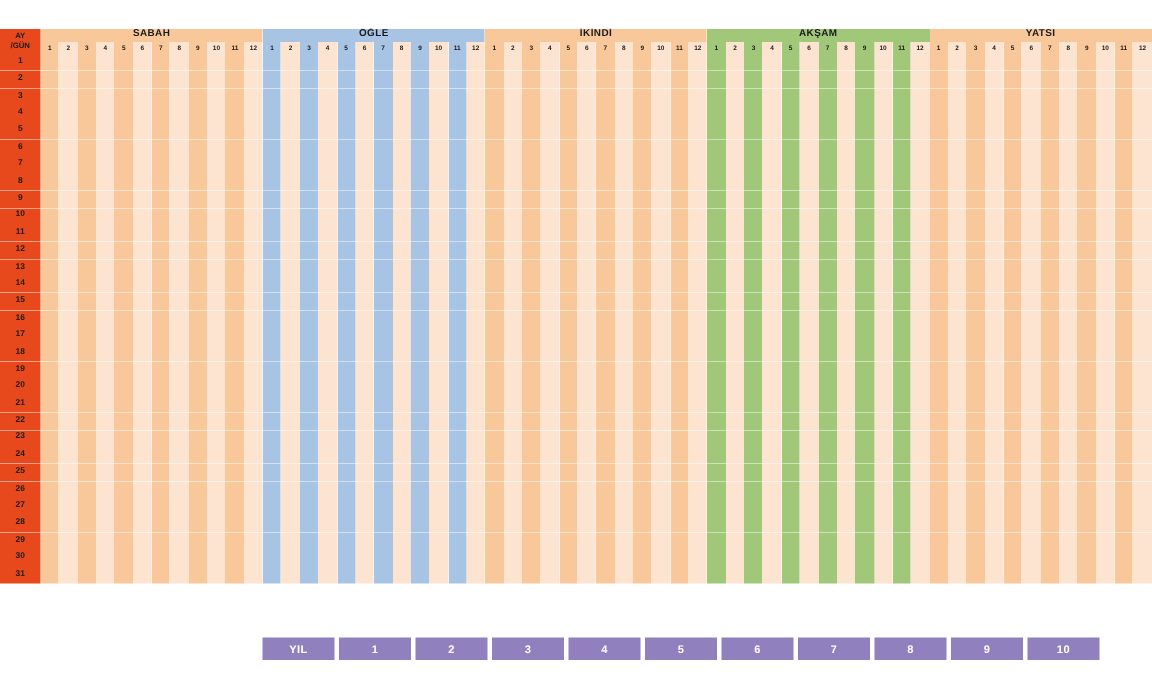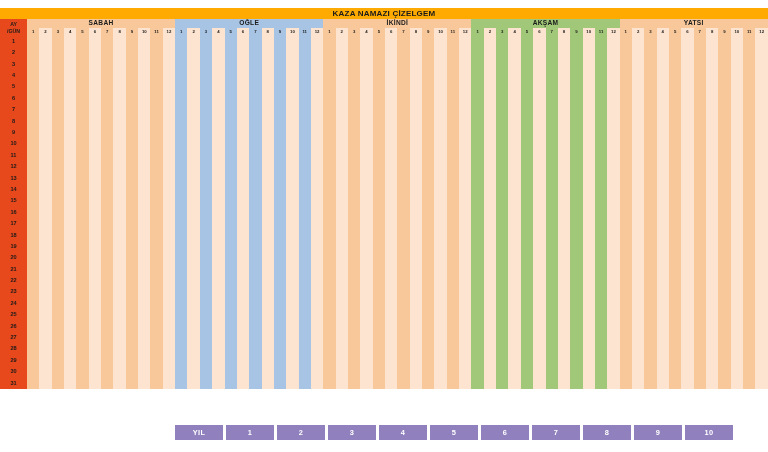--- a/index.html
+++ b/index.html
@@ -130,21 +130,20 @@
     justify-content: center;
     line-height: 1;
     letter-spacing: 0.3px;
   }
 </style>
 </head>
 <body>
 
 <div id="sheet">
 
-  <div id="title-bar">KAZA NAMAZI ÇİZELGEM</div>
 
   <table id="grid">
     <colgroup id="grid-colgroup">
         <col style="width: 27px;">
         <col style="width: 12.35px;">
         <col style="width: 12.35px;">
         <col style="width: 12.35px;">
         <col style="width: 12.35px;">
         <col style="width: 12.35px;">
         <col style="width: 12.35px;">

